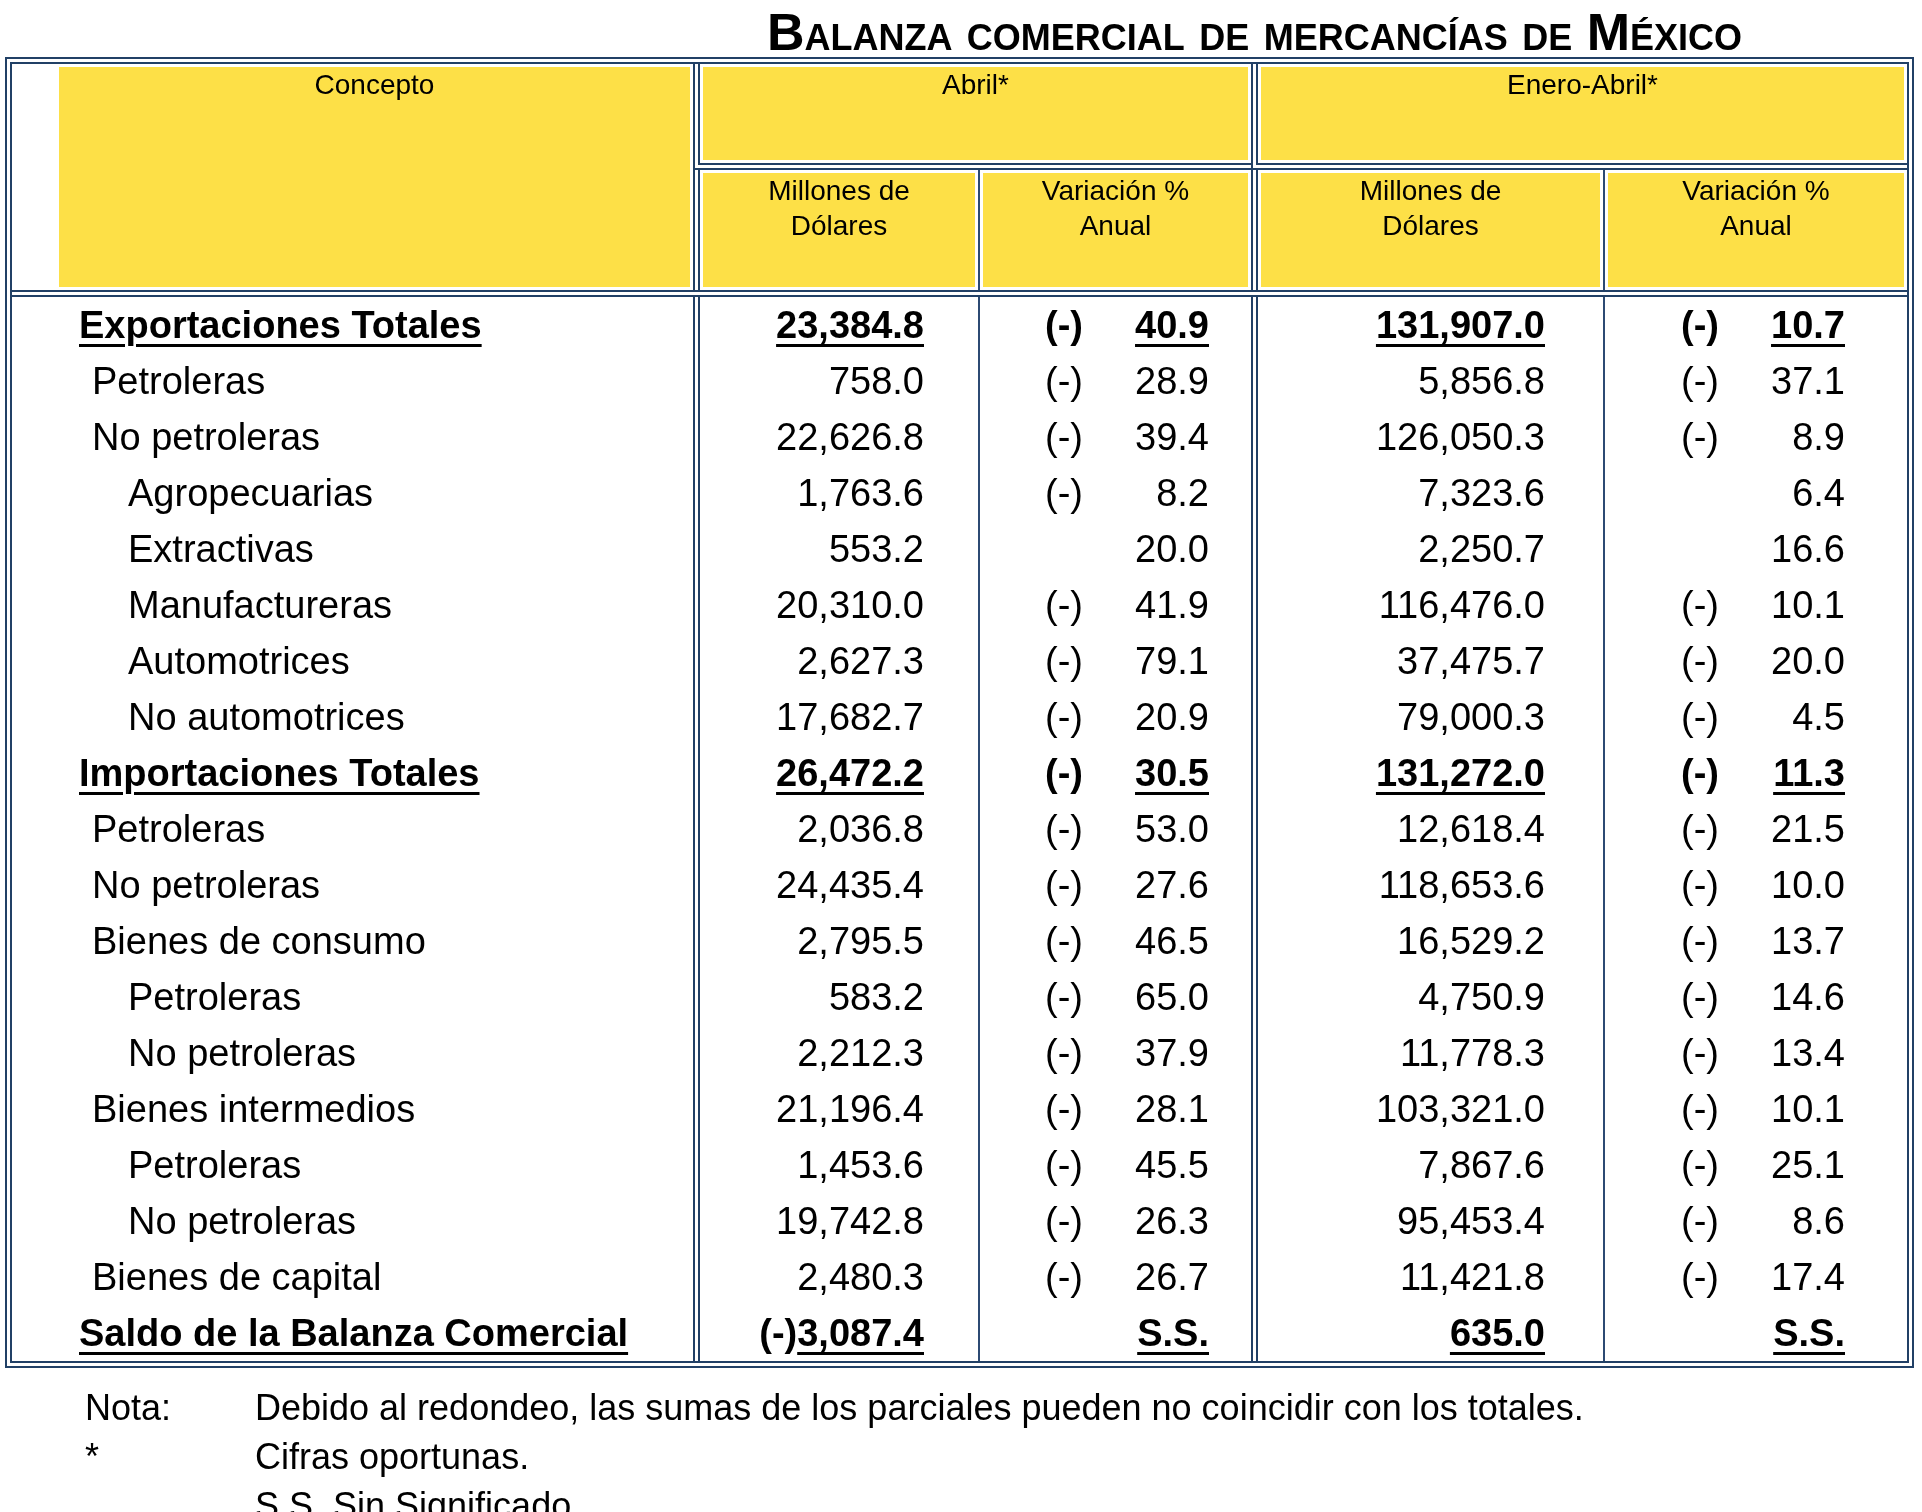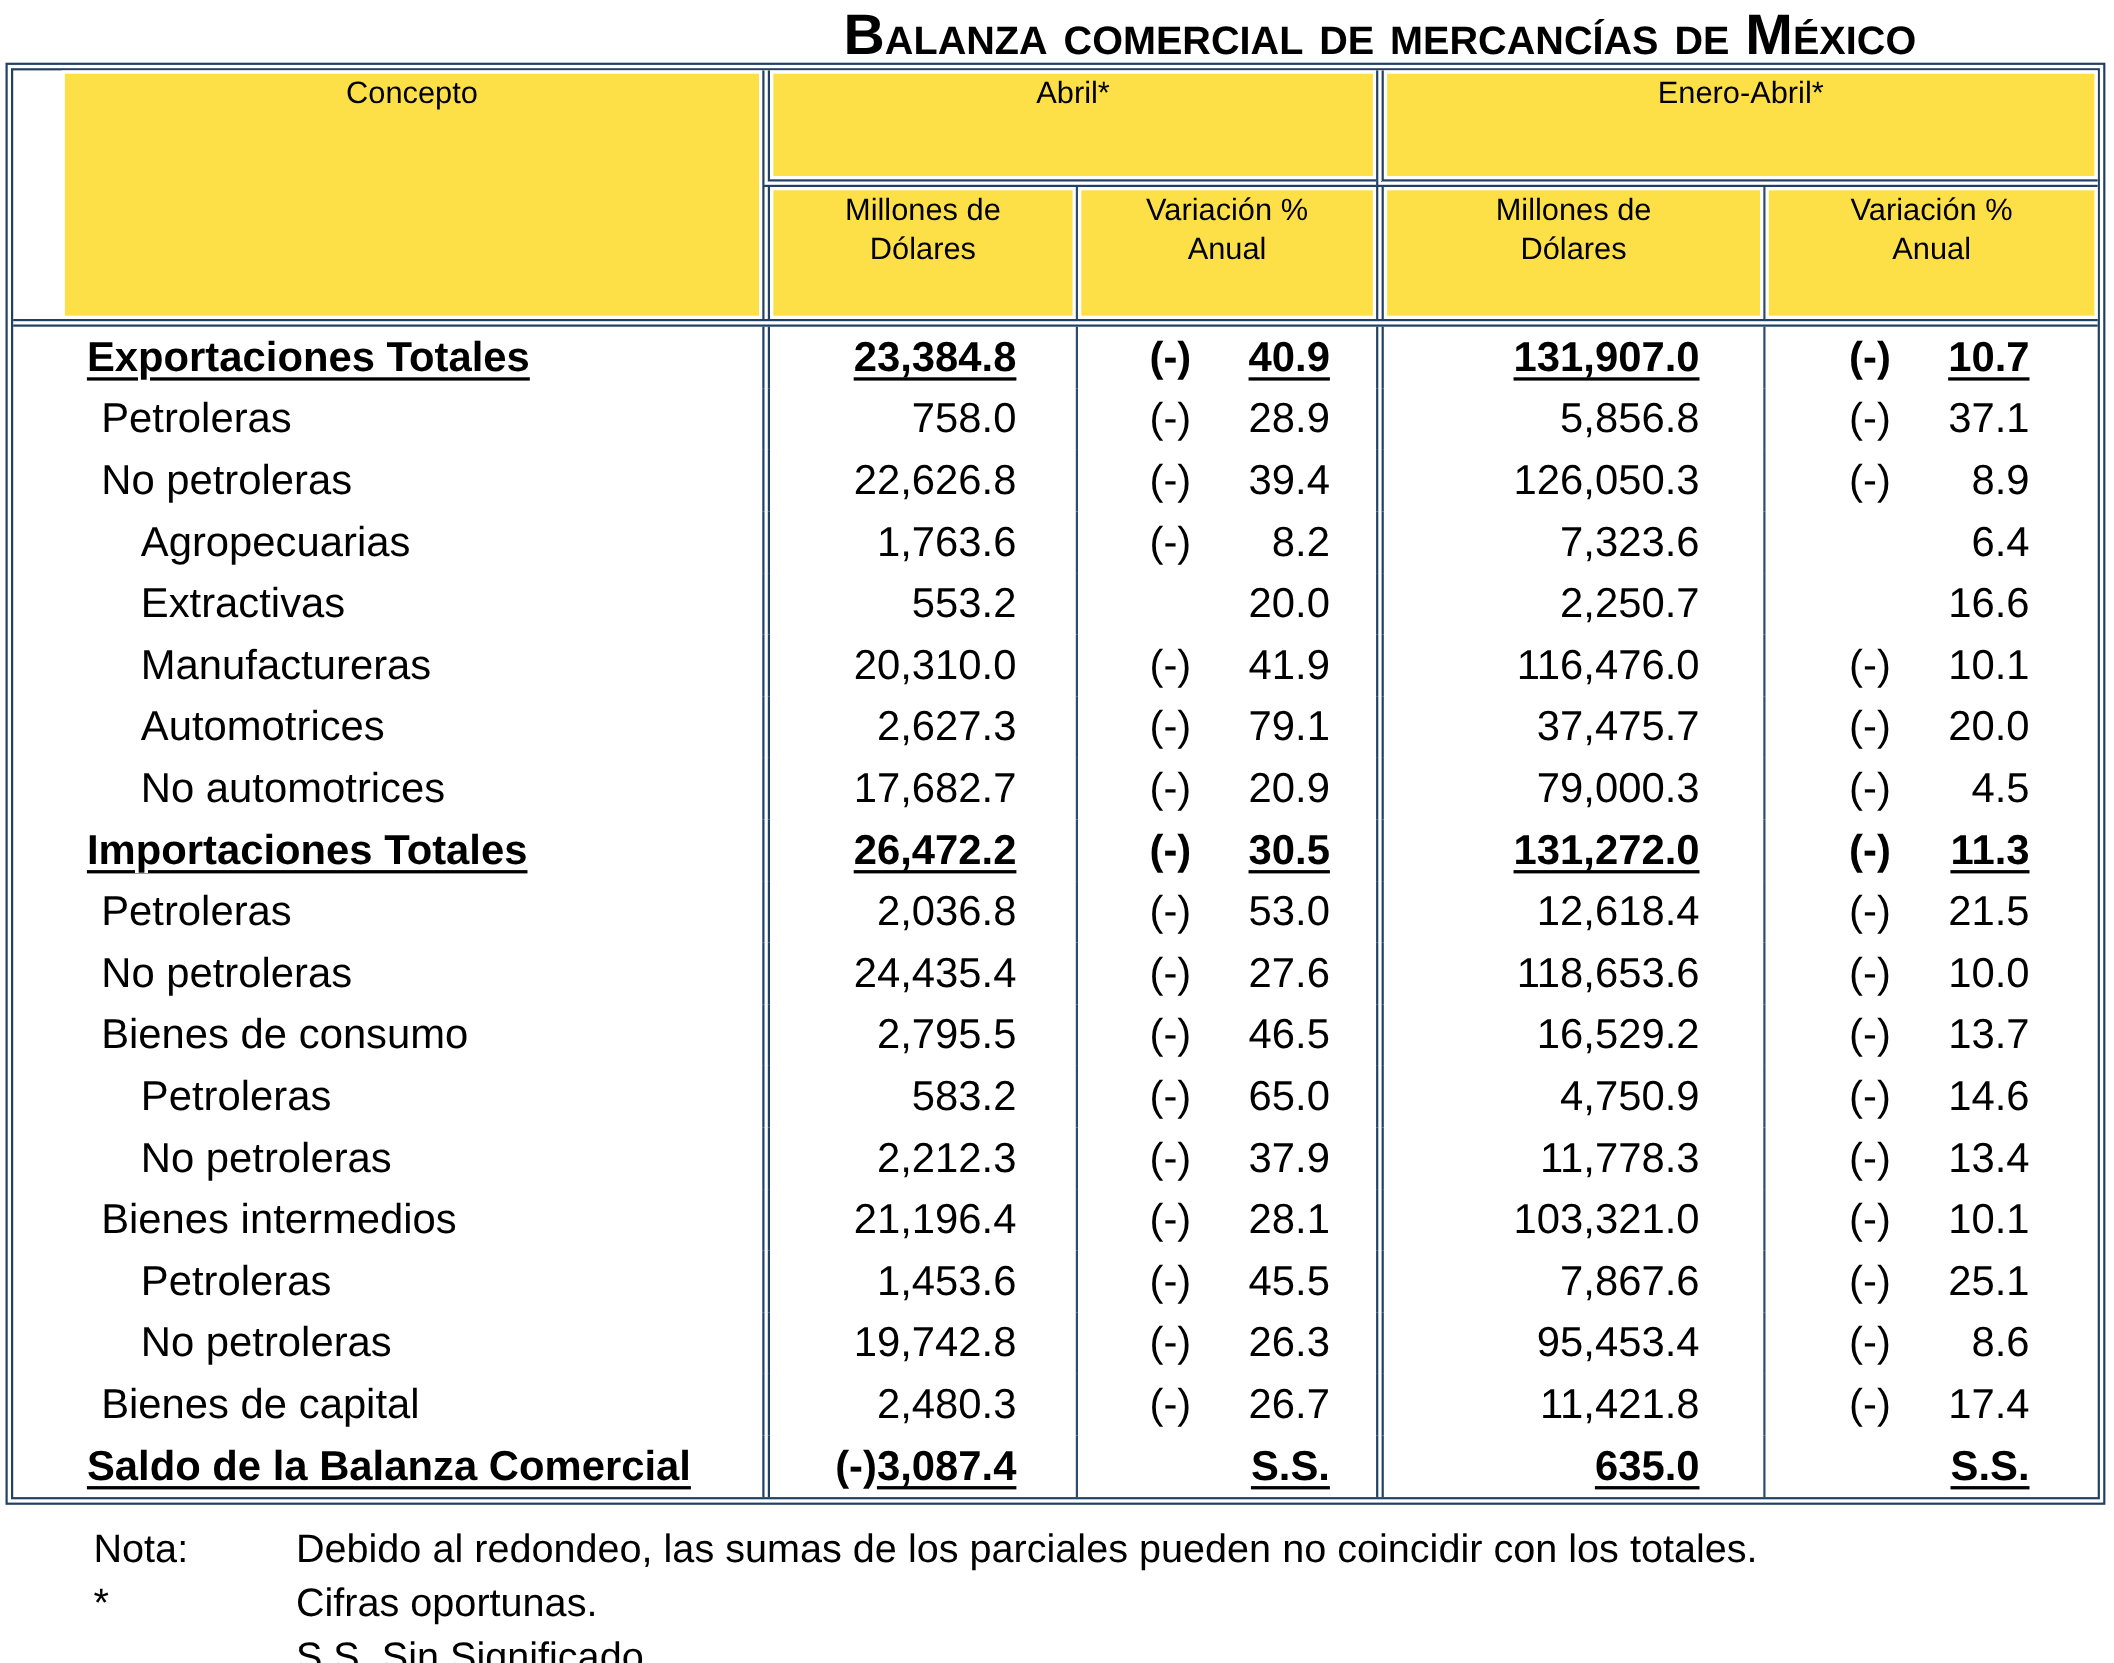--- a/index.html
+++ b/index.html
@@ -43,21 +43,21 @@
   .c2 { border-left:7px double #214066; justify-content:flex-end; padding-right:54px; }
   .c3 { border-left:2px solid #2c4a73;  justify-content:flex-end; padding-right:42px; }
   .c4 { border-left:7px double #214066; justify-content:flex-end; padding-right:58px; }
   .c5 { border-left:2px solid #2c4a73;  justify-content:flex-end; padding-right:62px; }
   .sign { display:inline-block; width:64px; text-align:left; }
   .c3 .val, .c5 .val { display:inline-block; min-width:100px; text-align:right; }
   .u { text-decoration:underline; text-decoration-thickness:3px; text-underline-offset:6px; }
 
   
   .notes { position:absolute; top:1383px; left:85px; font-size:36px; }
-  .note-row { display:flex; height:49px; align-items:center;gap:14px; }
+  .note-row { display:flex; height:49px; align-items:center; }
   .note-marker { display:inline-block; width:170px; }
   .note-text { display:inline-block; }
 </style>
 </head>
 <body>
 
 <div class="title">Balanza comercial de mercancías de México</div>
 
 <div class="tbl">
   <div class="thead">

